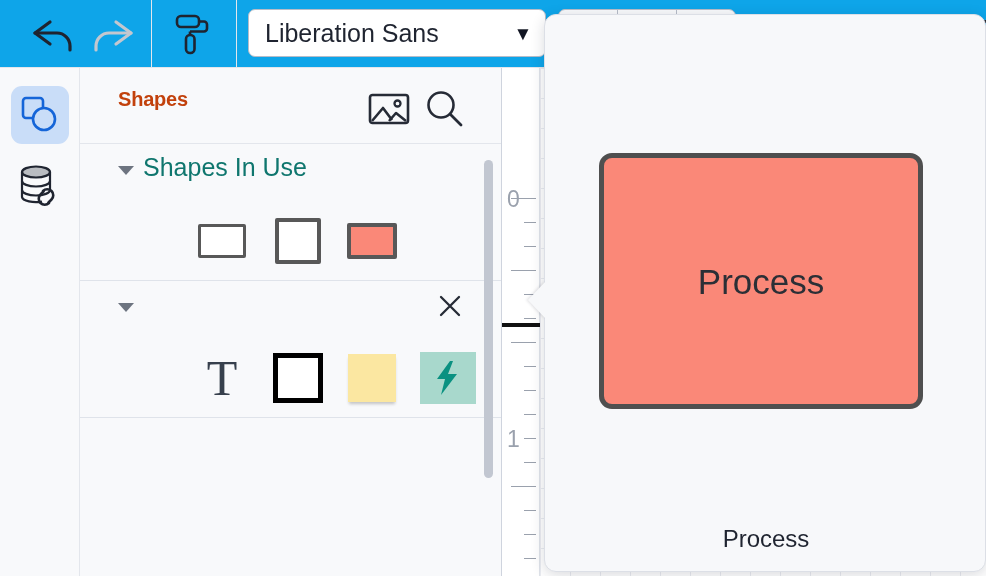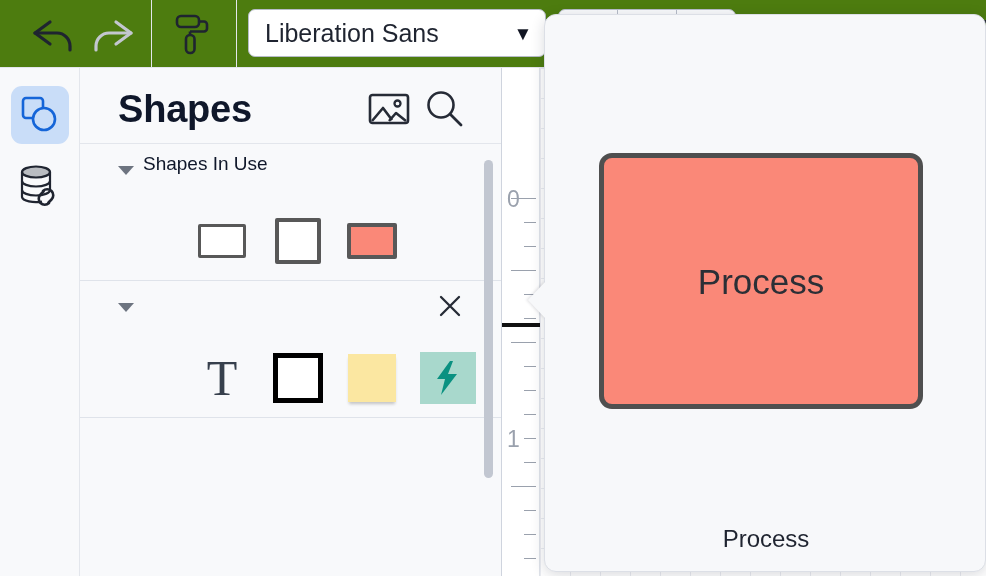--- a/index.html
+++ b/index.html
@@ -14,21 +14,21 @@
     position: relative;
     width: 986px; height: 576px;
     overflow: hidden;
     background: #f8f9fb;
   }
 
   
   #toolbar {
     position: absolute; left: 0; top: 0;
     width: 986px; height: 68px;
-    background: #4d7c0f;
+    background: #0ea5e9;
     border-bottom: 1px solid #e3e6ec;
     box-sizing: border-box;
   }
   .tb-sep {
     position: absolute; top: 0; width: 1px; height: 68px;
     background: #e3e6ec;
   }
   .tb-btn {
     position: absolute;
     display: flex; align-items: center; justify-content: center;
@@ -123,44 +123,44 @@
     box-sizing: border-box;
   }
   #panel-header {
     position: relative;
     height: 76px;
     border-bottom: 1px solid #e3e6ec;
     box-sizing: border-box;
   }
   #panel-title {
     position: absolute; left: 38px; top: 20px;
-    font-size: 38px; font-weight: bold;
-    color: #0f172a;
+    font-size: 20px; font-weight: bold;
+    color: #c2410c;
     letter-spacing: -0.2px;
   }
   #img-icon-btn  { position: absolute; left: 288px; top: 24px; width: 42px; height: 34px; cursor: pointer; }
   #search-icon-btn { position: absolute; left: 344px; top: 22px; width: 40px; height: 38px; cursor: pointer; }
 
   
   .section-head {
     position: relative;
     height: 58px;
   }
   .section-caret {
     position: absolute; left: 38px; top: 22px;
     width: 0; height: 0;
     border-left: 8px solid transparent;
     border-right: 8px solid transparent;
     border-top: 9px solid #6d7480;
     cursor: pointer;
   }
   .section-label {
     position: absolute; left: 63px; top: 9px;
-    font-size: 19px;
-    color: #0f172a;
+    font-size: 25px;
+    color: #0f766e;
     cursor: pointer;
   }
   .section-close {
     position: absolute; right: 38px; top: 12px;
     width: 26px; height: 26px;
     cursor: pointer;
   }
   .shape-row {
     position: relative;
     height: 78px;

